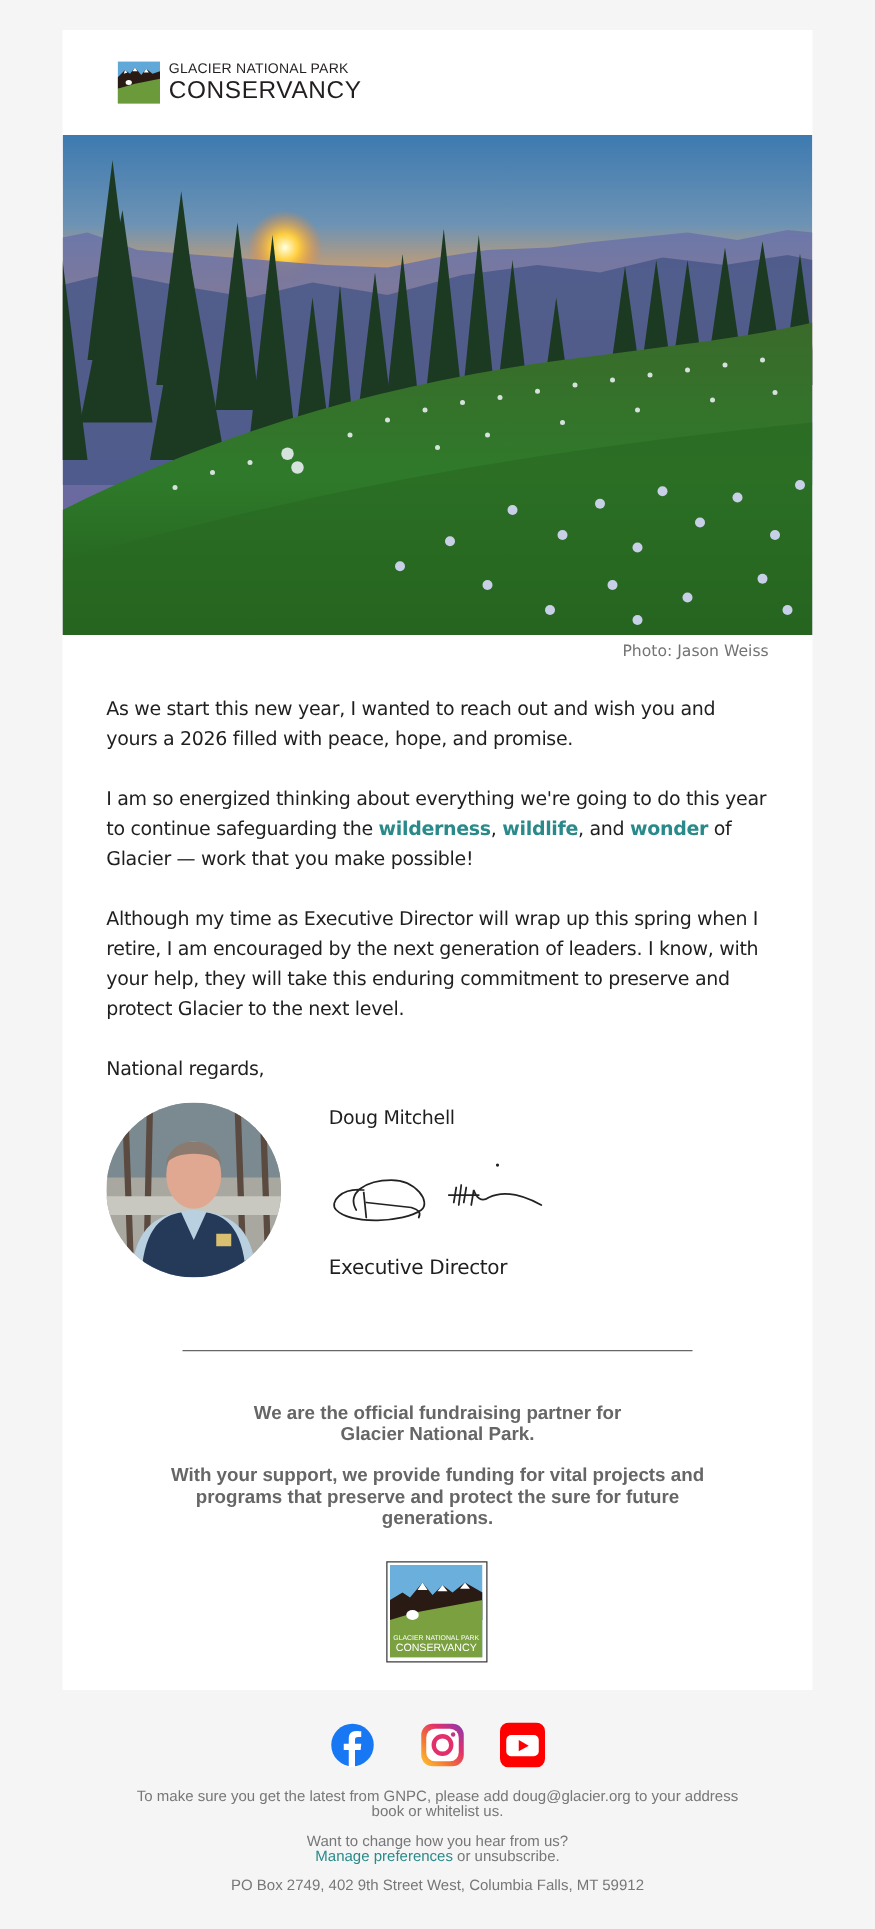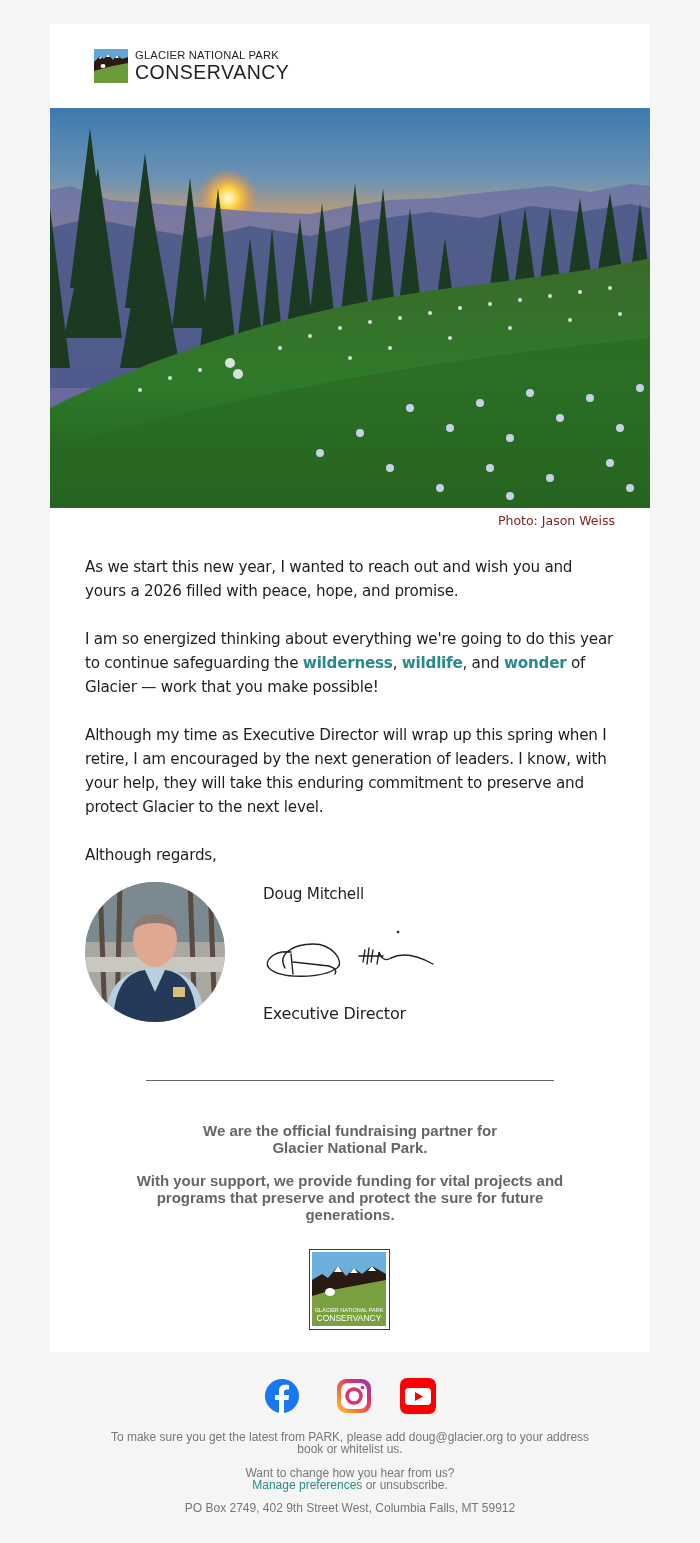--- a/index.html
+++ b/index.html
@@ -13,21 +13,21 @@
   .logo-mark { width: 34px; height: 34px; position: relative; overflow: hidden; margin-right: 7px; }
   .logo-text { display: flex; flex-direction: column; line-height: 1; color: #231f20; }
   .logo-line1 { font-family: "Liberation Sans", sans-serif; font-size: 11.2px; letter-spacing: 0.2px; font-weight: 500; }
   .logo-line2 { font-family: "Liberation Sans", sans-serif; font-size: 19.5px; letter-spacing: 0.5px; margin-top: 2px; }
 
   
   .hero { position: absolute; left: 0; top: 84px; width: 600px; height: 400px; overflow: hidden; }
   .hero svg { display: block; }
   .hero-title { position: absolute; right: 10px; top: 8px; font-family: "DejaVu Sans", sans-serif; font-weight: bold; font-size: 30px; color: #ffffff; letter-spacing: -0.5px; text-shadow: 0 1px 2px rgba(0,0,0,0.25); }
 
-  .photo-credit { position: absolute; right: 35px; top: 489px; font-size: 12.5px; color: #7f1d1d; font-family: "DejaVu Sans", sans-serif; }
+  .photo-credit { position: absolute; right: 35px; top: 489px; font-size: 12.5px; color: #737373; font-family: "DejaVu Sans", sans-serif; }
 
   
   .body-text { position: absolute; left: 35px; top: 531px; width: 530px; font-family: "DejaVu Sans", sans-serif; font-size: 15.2px; line-height: 24px; color: #1f1f1f; letter-spacing: -0.25px; }
   .body-text p { margin-bottom: 24px; }
   .body-text .hl { color: #2a8a8a; font-weight: bold; }
   .body-text .u { }
 
   
   .portrait { position: absolute; left: 35px; top: 858px; width: 140px; height: 140px; border-radius: 50%; overflow: hidden; }
   .sig-name { position: absolute; left: 213px; top: 861px; font-size: 15.2px; color: #1f1f1f; letter-spacing: -0.25px; }
@@ -180,21 +180,21 @@
       </g>
     </svg>
   </div>
 
   <div class="photo-credit">Photo: Jason Weiss</div>
 
   <div class="body-text">
     <p>As we start this new year, I wanted to reach out and wish you and yours a 2026 filled with peace, hope, and promise.</p>
     <p><span>I am so energized thinking about everything we're going to do this year to continue safeguarding the </span><span class="hl">wilderness</span><span>, </span><span class="hl">wildlife</span><span>, and </span><span class="hl">wonder</span><span> of Glacier — work that </span><span class="u">you</span><span> make possible!</span></p>
     <p>Although my time as Executive Director will wrap up this spring when I retire, I am encouraged by the next generation of leaders. I know, with your help, they will take this enduring commitment to preserve and protect Glacier to the next level.</p>
-    <p>Although regards,</p>
+    <p>National regards,</p>
   </div>
 
   <div class="portrait">
     <svg width="140" height="140" viewBox="0 0 140 140">
       <rect width="140" height="140" fill="#a8a8a0"></rect>
       <rect x="0" y="0" width="140" height="60" fill="#7a8a90"></rect>
       <g stroke="#5a4a40" stroke-width="5">
         <line x1="15" y1="0" x2="20" y2="140"></line>
         <line x1="35" y1="0" x2="32" y2="140"></line>
         <line x1="105" y1="0" x2="110" y2="140"></line>
@@ -270,18 +270,18 @@
   </a>
   <a class="yt">
     <svg width="36" height="36" viewBox="0 0 36 36">
       <rect x="0" y="0" width="36" height="36" rx="7" fill="#ff0000"></rect>
       <rect x="5" y="10" width="26" height="17" rx="4" fill="#fff"></rect>
       <polygon points="15,14 23,18.5 15,23" fill="#ff0000"></polygon>
     </svg>
   </a>
 </div>
 
-<div class="foot foot1">To make sure you get the latest from PARK, please add doug@glacier.org to your address book or whitelist us.</div>
+<div class="foot foot1">To make sure you get the latest from GNPC, please add doug@glacier.org to your address book or whitelist us.</div>
 <div class="foot foot2">
   <div>Want to change how you hear from us?</div>
   <div><a>Manage preferences</a><span> or unsubscribe.</span></div>
 </div>
 <div class="foot foot3">PO Box 2749, 402 9th Street West, Columbia Falls, MT 59912</div>
 
 </body></html>

